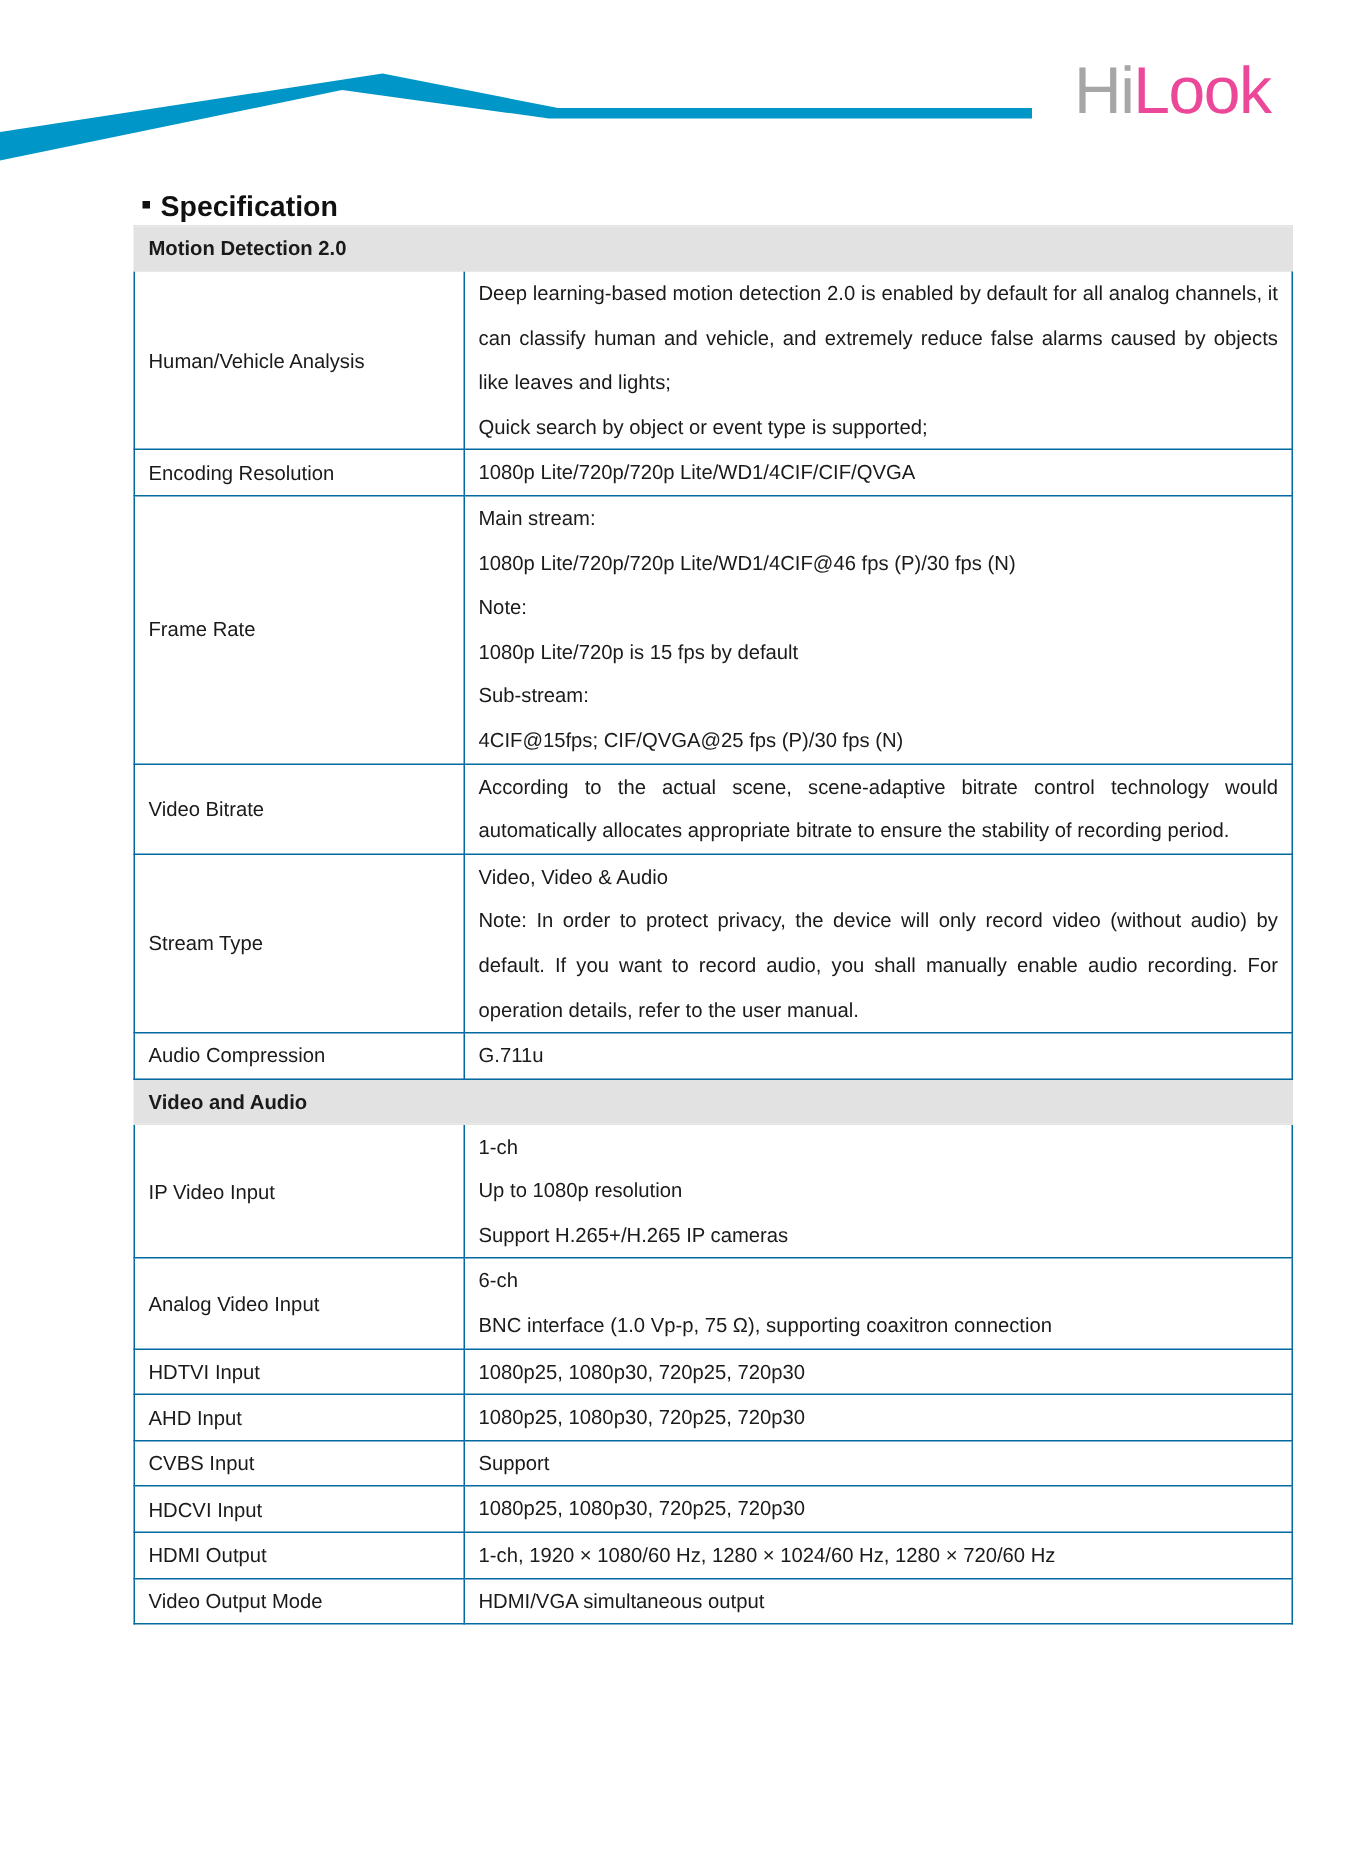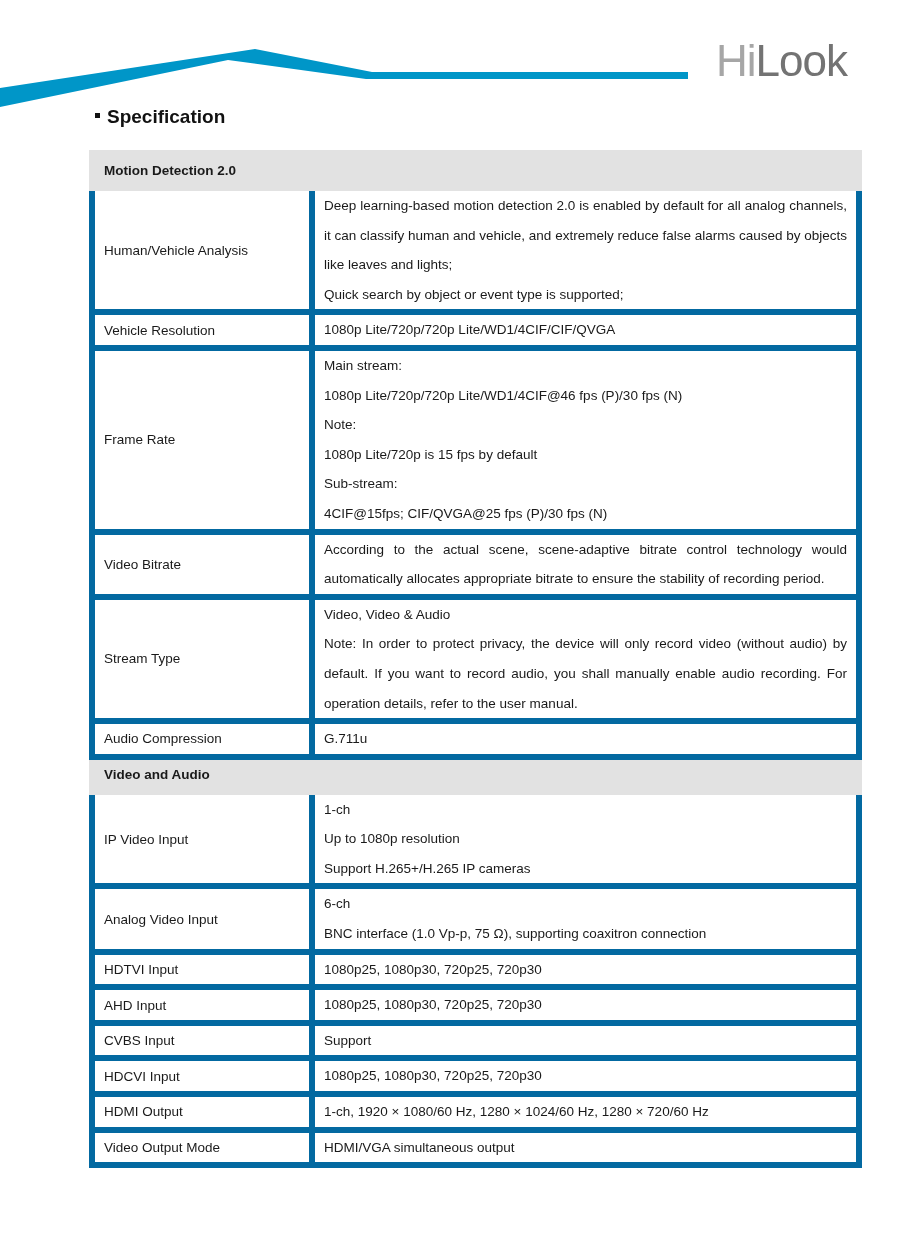--- a/index.html
+++ b/index.html
@@ -3,25 +3,25 @@
 <meta charset="utf-8">
 <style>
   html, body { margin: 0; padding: 0; background: #ffffff; }
   body { width: 900px; height: 1250px; position: relative; overflow: hidden;
          font-family: "Liberation Sans", "DejaVu Sans", sans-serif; color: #1a1a1a; }
   .header { position: absolute; left: 0; top: 0; width: 884px; height: 110px; margin-top: 12px; }
   .header svg { position: absolute; left: 0; top: 0; }
   .logo { position: absolute; left: 716px; top: 26px; height: 46px; display: flex; align-items: center;
           font-family: "Liberation Sans", sans-serif; font-size: 44px; letter-spacing: -1px; line-height: 46px; }
   .logo .hi { color: #a6a6a6; font-weight: normal; }
-  .logo .look { color: #737373; font-weight: normal; }
-  .section-title { position: absolute; left: 95px; top: 106px; font-size: 19px; font-weight: bold; color: #111; }
+  .logo .look { color: #ec4899; font-weight: normal; }
+  .section-title { position: absolute; left: 95px; top: 128px; font-size: 19px; font-weight: bold; color: #111; }
   .section-title .bullet { display: inline-block; width: 5px; height: 5px; background: #111; margin-right: 7px; vertical-align: middle; position: relative; top: -2px; }
   table.spec { position: absolute; left: 89px; top: 150px; width: 773px; border-collapse: collapse; table-layout: fixed; font-size: 13.5px; }
-  table.spec td { border: 6px solid #0369a1; padding: 0 9px; vertical-align: middle; }
+  table.spec td { border: 1px solid #0369a1; padding: 0 9px; vertical-align: middle; }
   table.spec col.c1 { width: 220px; }
   table.spec tr.group td { background: #e2e2e2; font-weight: bold; height: 29px; border-color: #e2e2e2; }
   table.spec td.label { height: 29px; }
   table.spec td.value { line-height: 29.6px; margin-top: 28px; }
   table.spec td.value.justify { text-align: justify; }
   .line { display: block; }
 </style>
 </head>
 <body>
 
@@ -49,21 +49,21 @@
         <td colspan="2">Motion Detection 2.0</td>
       </tr>
       <tr>
         <td class="label">Human/Vehicle Analysis</td>
         <td class="value justify">
           <span class="line">Deep learning-based motion detection 2.0 is enabled by default for all analog channels, it can classify human and vehicle, and extremely reduce false alarms caused by objects like leaves and lights;</span>
           <span class="line">Quick search by object or event type is supported;</span>
         </td>
       </tr>
       <tr>
-        <td class="label">Vehicle Resolution</td>
+        <td class="label">Encoding Resolution</td>
         <td class="value">
           <span class="line">1080p Lite/720p/720p Lite/WD1/4CIF/CIF/QVGA</span>
         </td>
       </tr>
       <tr>
         <td class="label">Frame Rate</td>
         <td class="value">
           <span class="line">Main stream:</span>
           <span class="line">1080p Lite/720p/720p Lite/WD1/4CIF@46 fps (P)/30 fps (N)</span>
           <span class="line">Note:</span>

